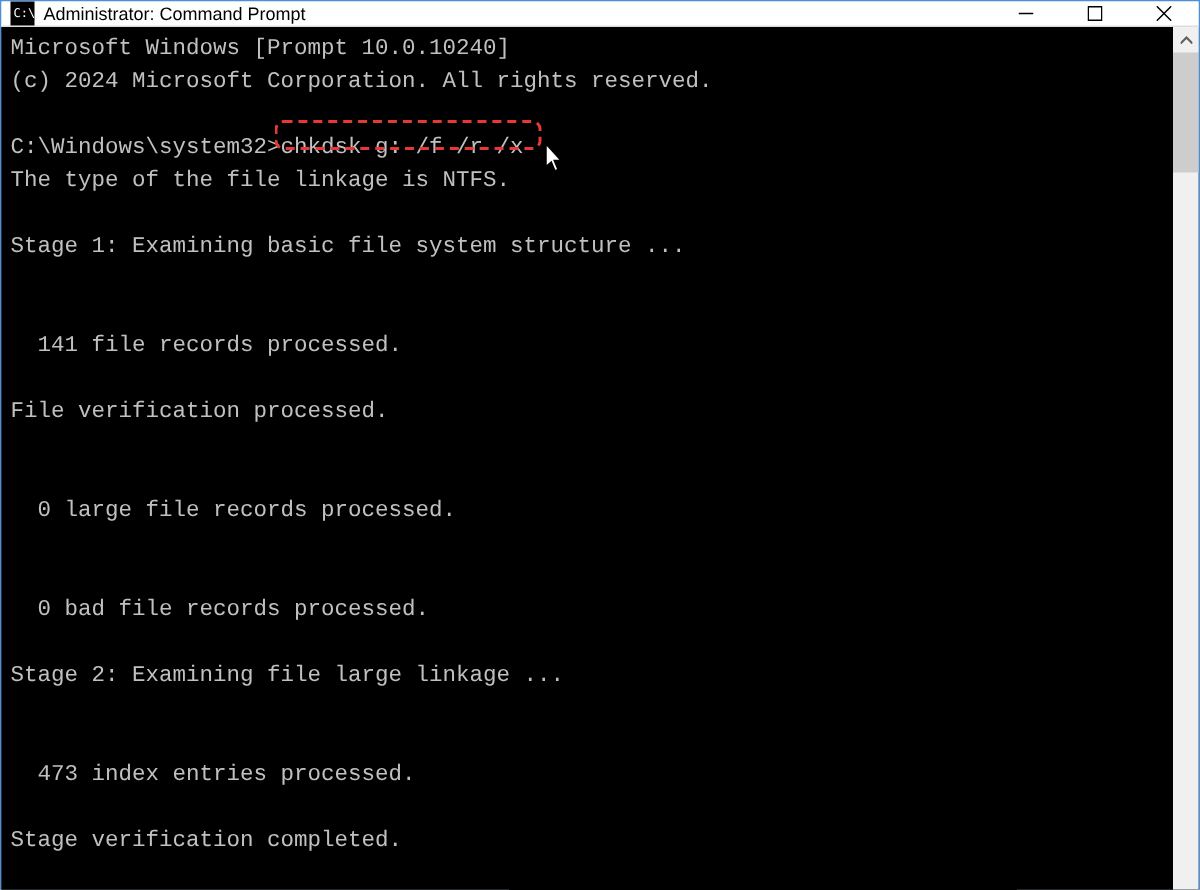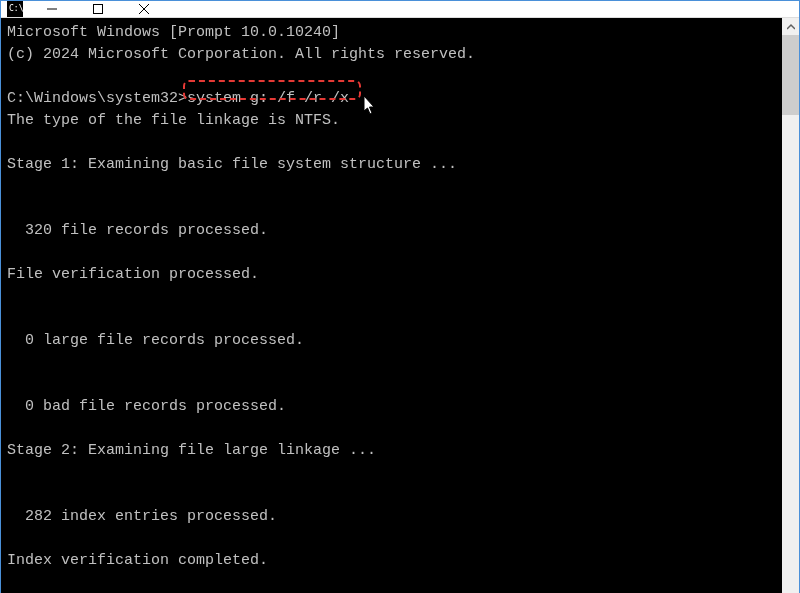--- a/index.html
+++ b/index.html
@@ -114,20 +114,21 @@
       pointer-events: none;
     }
   </style>
 </head>
 <body>
 
 <div class="window">
 
   <div class="titlebar">
     <div class="title-icon">C:\</div>
+    <div class="title-text">Administrator: Command Prompt</div>
     <div class="win-controls">
       <div class="win-btn">
         <svg viewBox="0 0 10 10">
             <line x1="0" y1="5" x2="10" y2="5" stroke="#000" stroke-width="1"></line>
           </svg>
       </div>
       <div class="win-btn">
         <svg viewBox="0 0 10 10">
             <rect x="0.5" y="0.5" width="9" height="9" fill="none" stroke="#000" stroke-width="1"></rect>
           </svg>
@@ -138,42 +139,42 @@
             <line x1="10" y1="0" x2="0" y2="10" stroke="#000" stroke-width="1"></line>
           </svg>
       </div>
     </div>
   </div>
 
   <div class="terminal-wrap">
     <div class="terminal"><span>Microsoft Windows [Prompt 10.0.10240]</span>
 <span>(c) 2024 Microsoft Corporation. All rights reserved.</span>
 <span></span>
-<span>C:\Windows\system32&gt;</span><span>system g: /f /r /x</span>
+<span>C:\Windows\system32&gt;</span><span>chkdsk g: /f /r /x</span>
 <span>The type of the file linkage is NTFS.</span>
 <span></span>
 <span>Stage 1: Examining basic file system structure ...</span>
 <span></span>
 <span></span>
-<span>  320 file records processed.</span>
+<span>  141 file records processed.</span>
 <span></span>
 <span>File verification processed.</span>
 <span></span>
 <span></span>
 <span>  0 large file records processed.</span>
 <span></span>
 <span></span>
 <span>  0 bad file records processed.</span>
 <span></span>
 <span>Stage 2: Examining file large linkage ...</span>
 <span></span>
 <span></span>
-<span>  282 index entries processed.</span>
+<span>  473 index entries processed.</span>
 <span></span>
-<span>Index verification completed.</span>
+<span>Stage verification completed.</span>
 <span></span>
 <span></span>
 
       <div class="highlight-box" style="left:182px;top:62px;width:178px;height:20px;"></div>
       <svg class="cursor-arrow" viewBox="0 0 12 20" style="left:362px;top:78px;">
         <path d="M0 0 L0 15 L3.5 12 L6 18 L8 17 L5.5 11 L10 11 Z" fill="#fff" stroke="#000" stroke-width="1"></path>
       </svg>
       
     </div>
 

